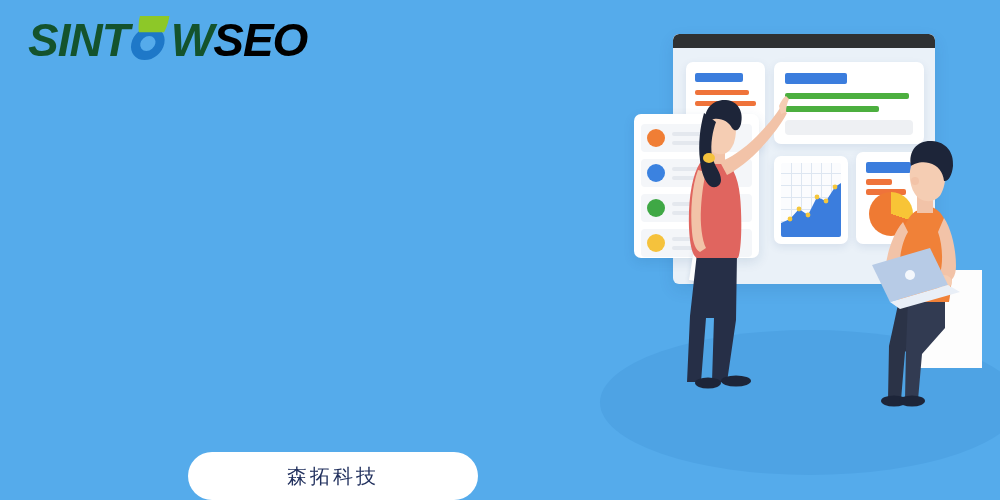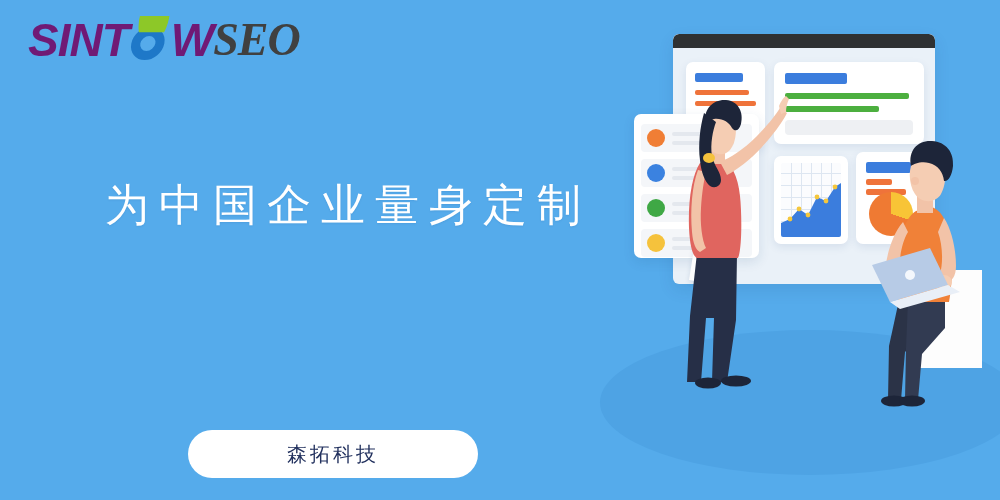--- a/index.html
+++ b/index.html
@@ -39,22 +39,22 @@
   .logo-text {
     font-size: 46px;
     font-weight: bold;
     font-style: italic;
     letter-spacing: -1px;
     line-height: 1;
     display: flex;
     align-items: center;
     font-family: "Liberation Sans", sans-serif;
   }
-  .logo-part-a { color: #701a75; }
-  .logo-part-b { color: #404040; font-family: Liberation Serif, serif; }
+  .logo-part-a { color: #14532d; }
+  .logo-part-b { color: #000000; }
   .logo-o {
     position: relative;
     display: inline-block;
     width: 40px;
     height: 40px;
     margin: 0 1px;
     transform: skewX(-11deg);
   }
   .logo-o-ring {
     position: absolute;
@@ -100,21 +100,21 @@
     color: #ffffff;
     font-family: "DejaVu Sans", "Liberation Sans", sans-serif;
     text-shadow: 0 1px 2px rgba(0,60,120,0.10);
   }
   .hl-accent { color: #f2f312; }
 
   
   .cta {
     position: absolute;
     left: 188px;
-    top: 430px;
+    top: 452px;
     width: 290px;
     height: 48px;
     border-radius: 24px;
     background: #ffffff;
     border: none;
     color: #22315e;
     font-size: 20px;
     letter-spacing: 3px;
     cursor: pointer;
     font-family: "DejaVu Sans", "Liberation Sans", sans-serif;
@@ -407,18 +407,17 @@
       <span class="logo-part-a">SINT</span>
       <span class="logo-o">
         <span class="logo-o-ring"></span>
         <span class="logo-o-arc"></span>
       </span>
       <span class="logo-part-a">W</span>
       <span class="logo-part-b">SEO</span>
     </span>
   </div>
 
-  <div class="headline-1">为中国企业量身定制</div>
 
 
   <button class="cta">森拓科技</button>
 
 </div>
 
 </body></html>

